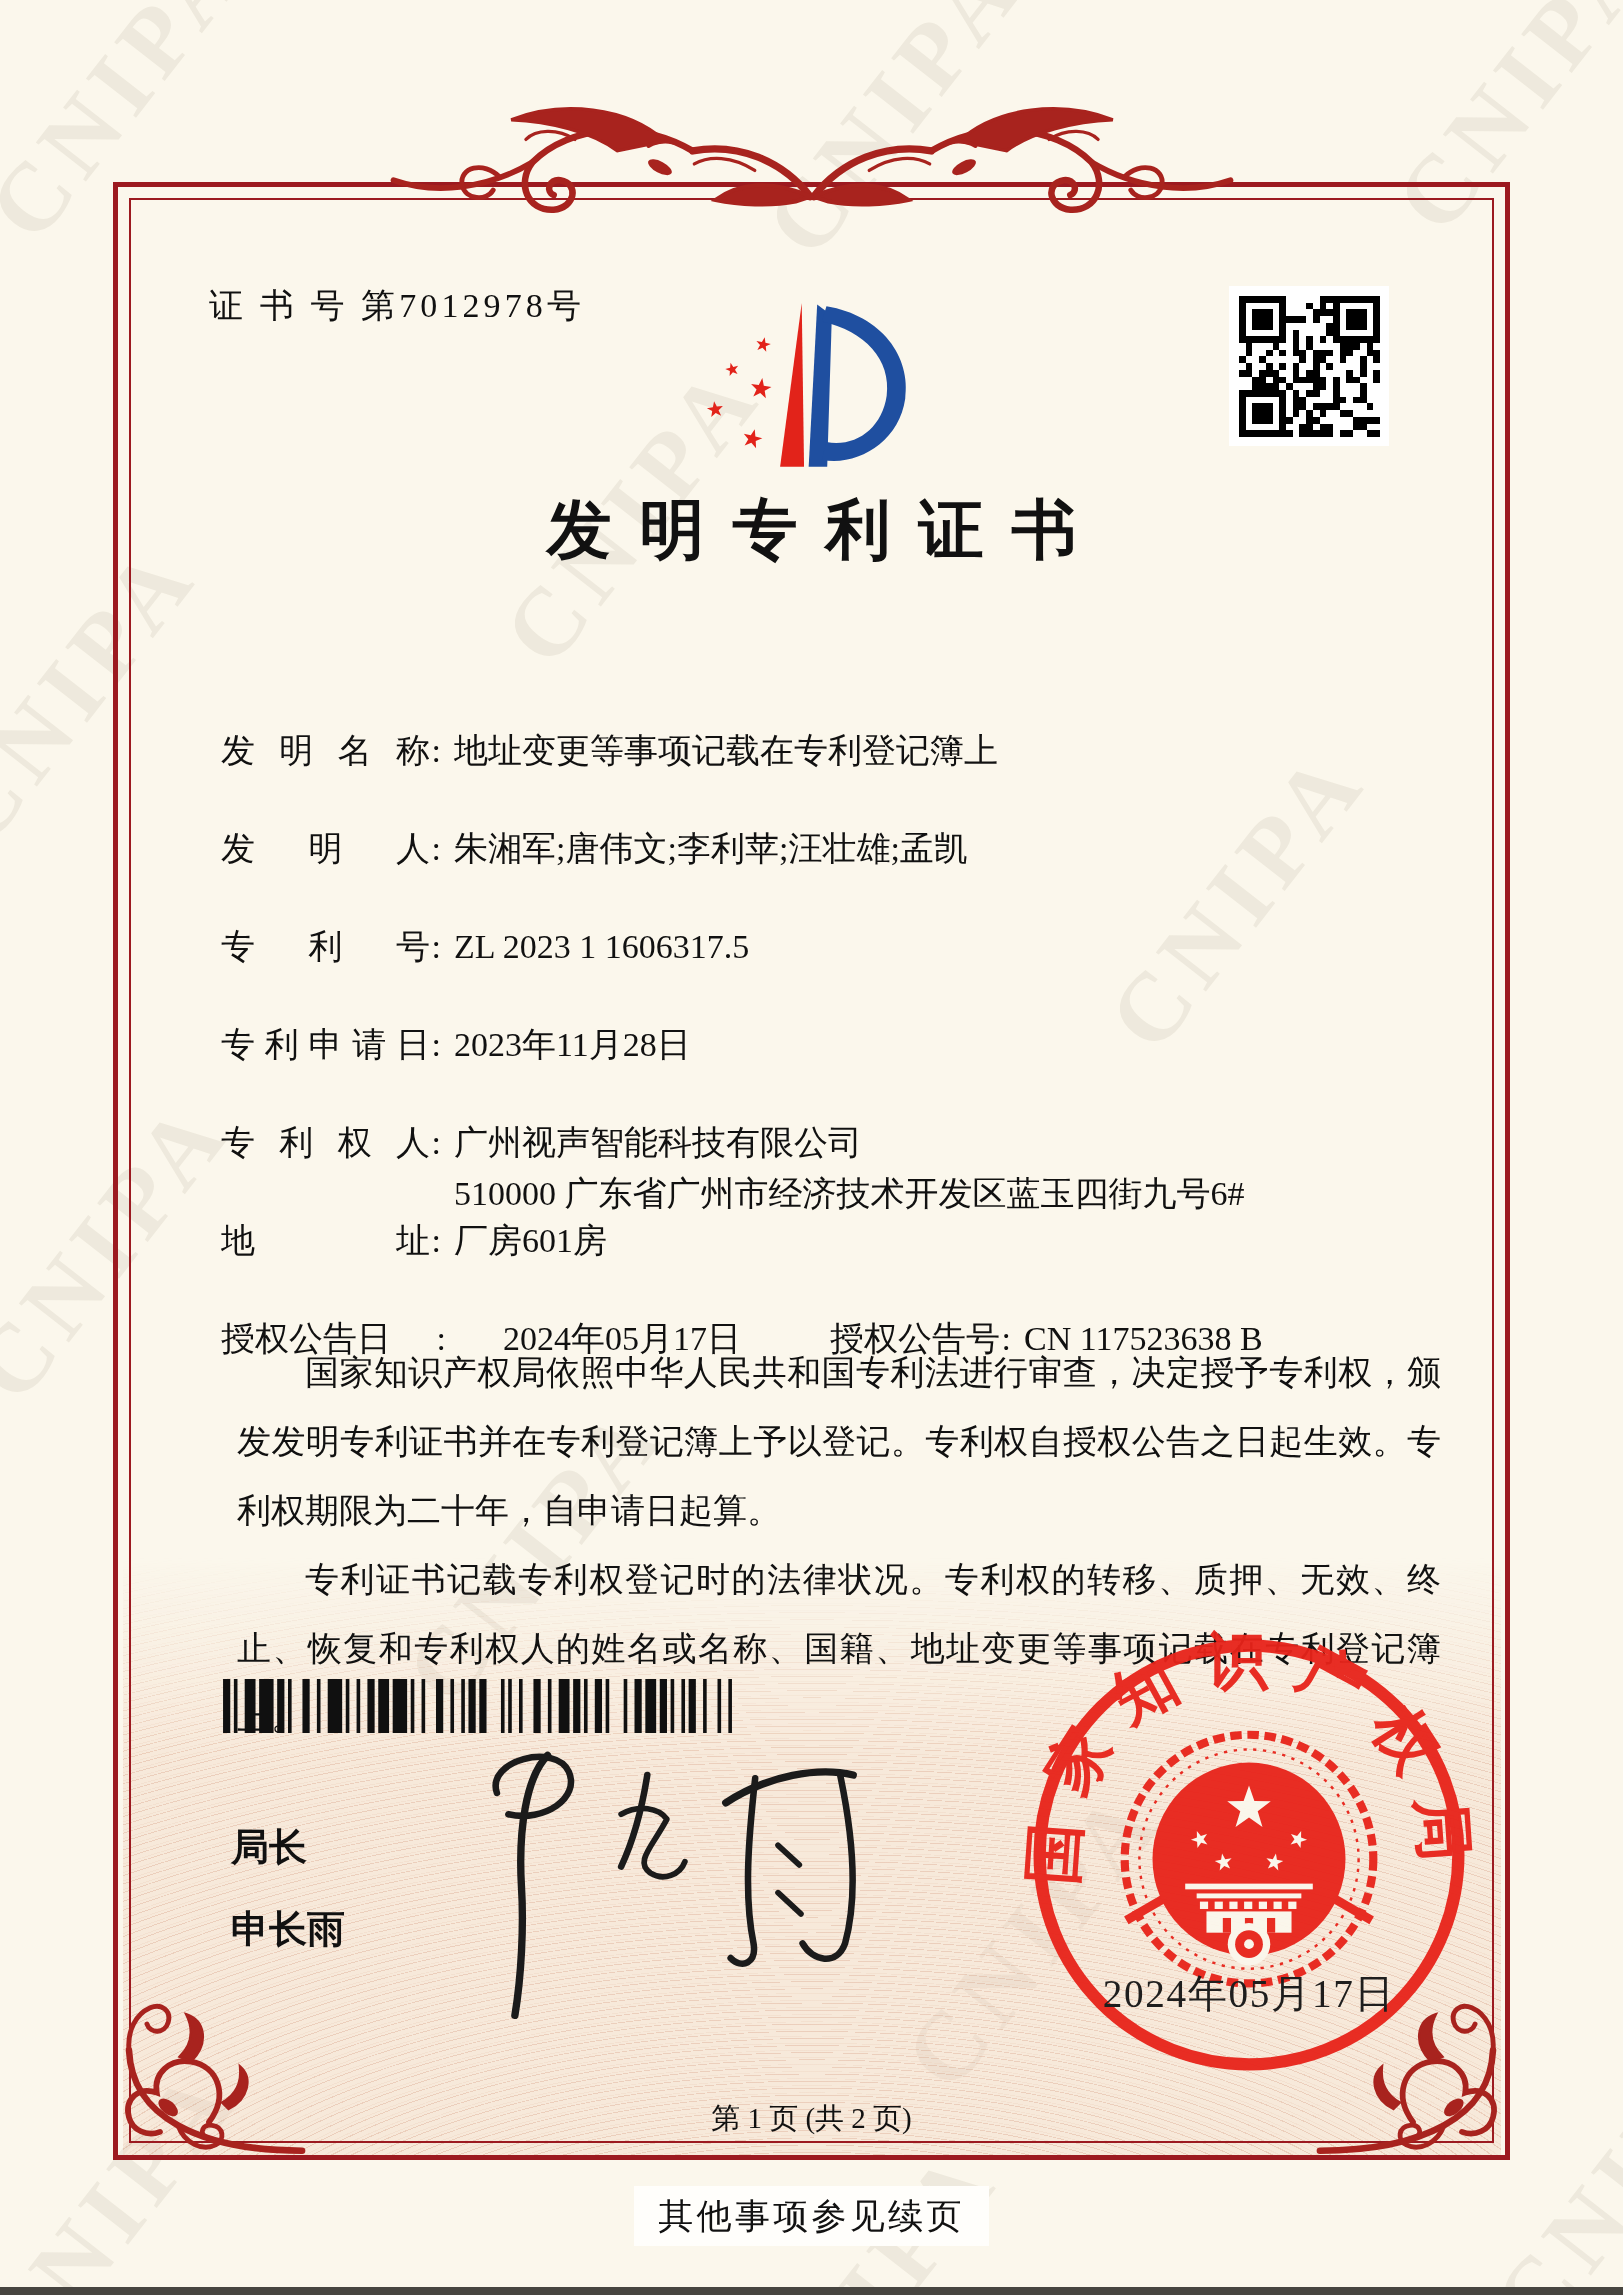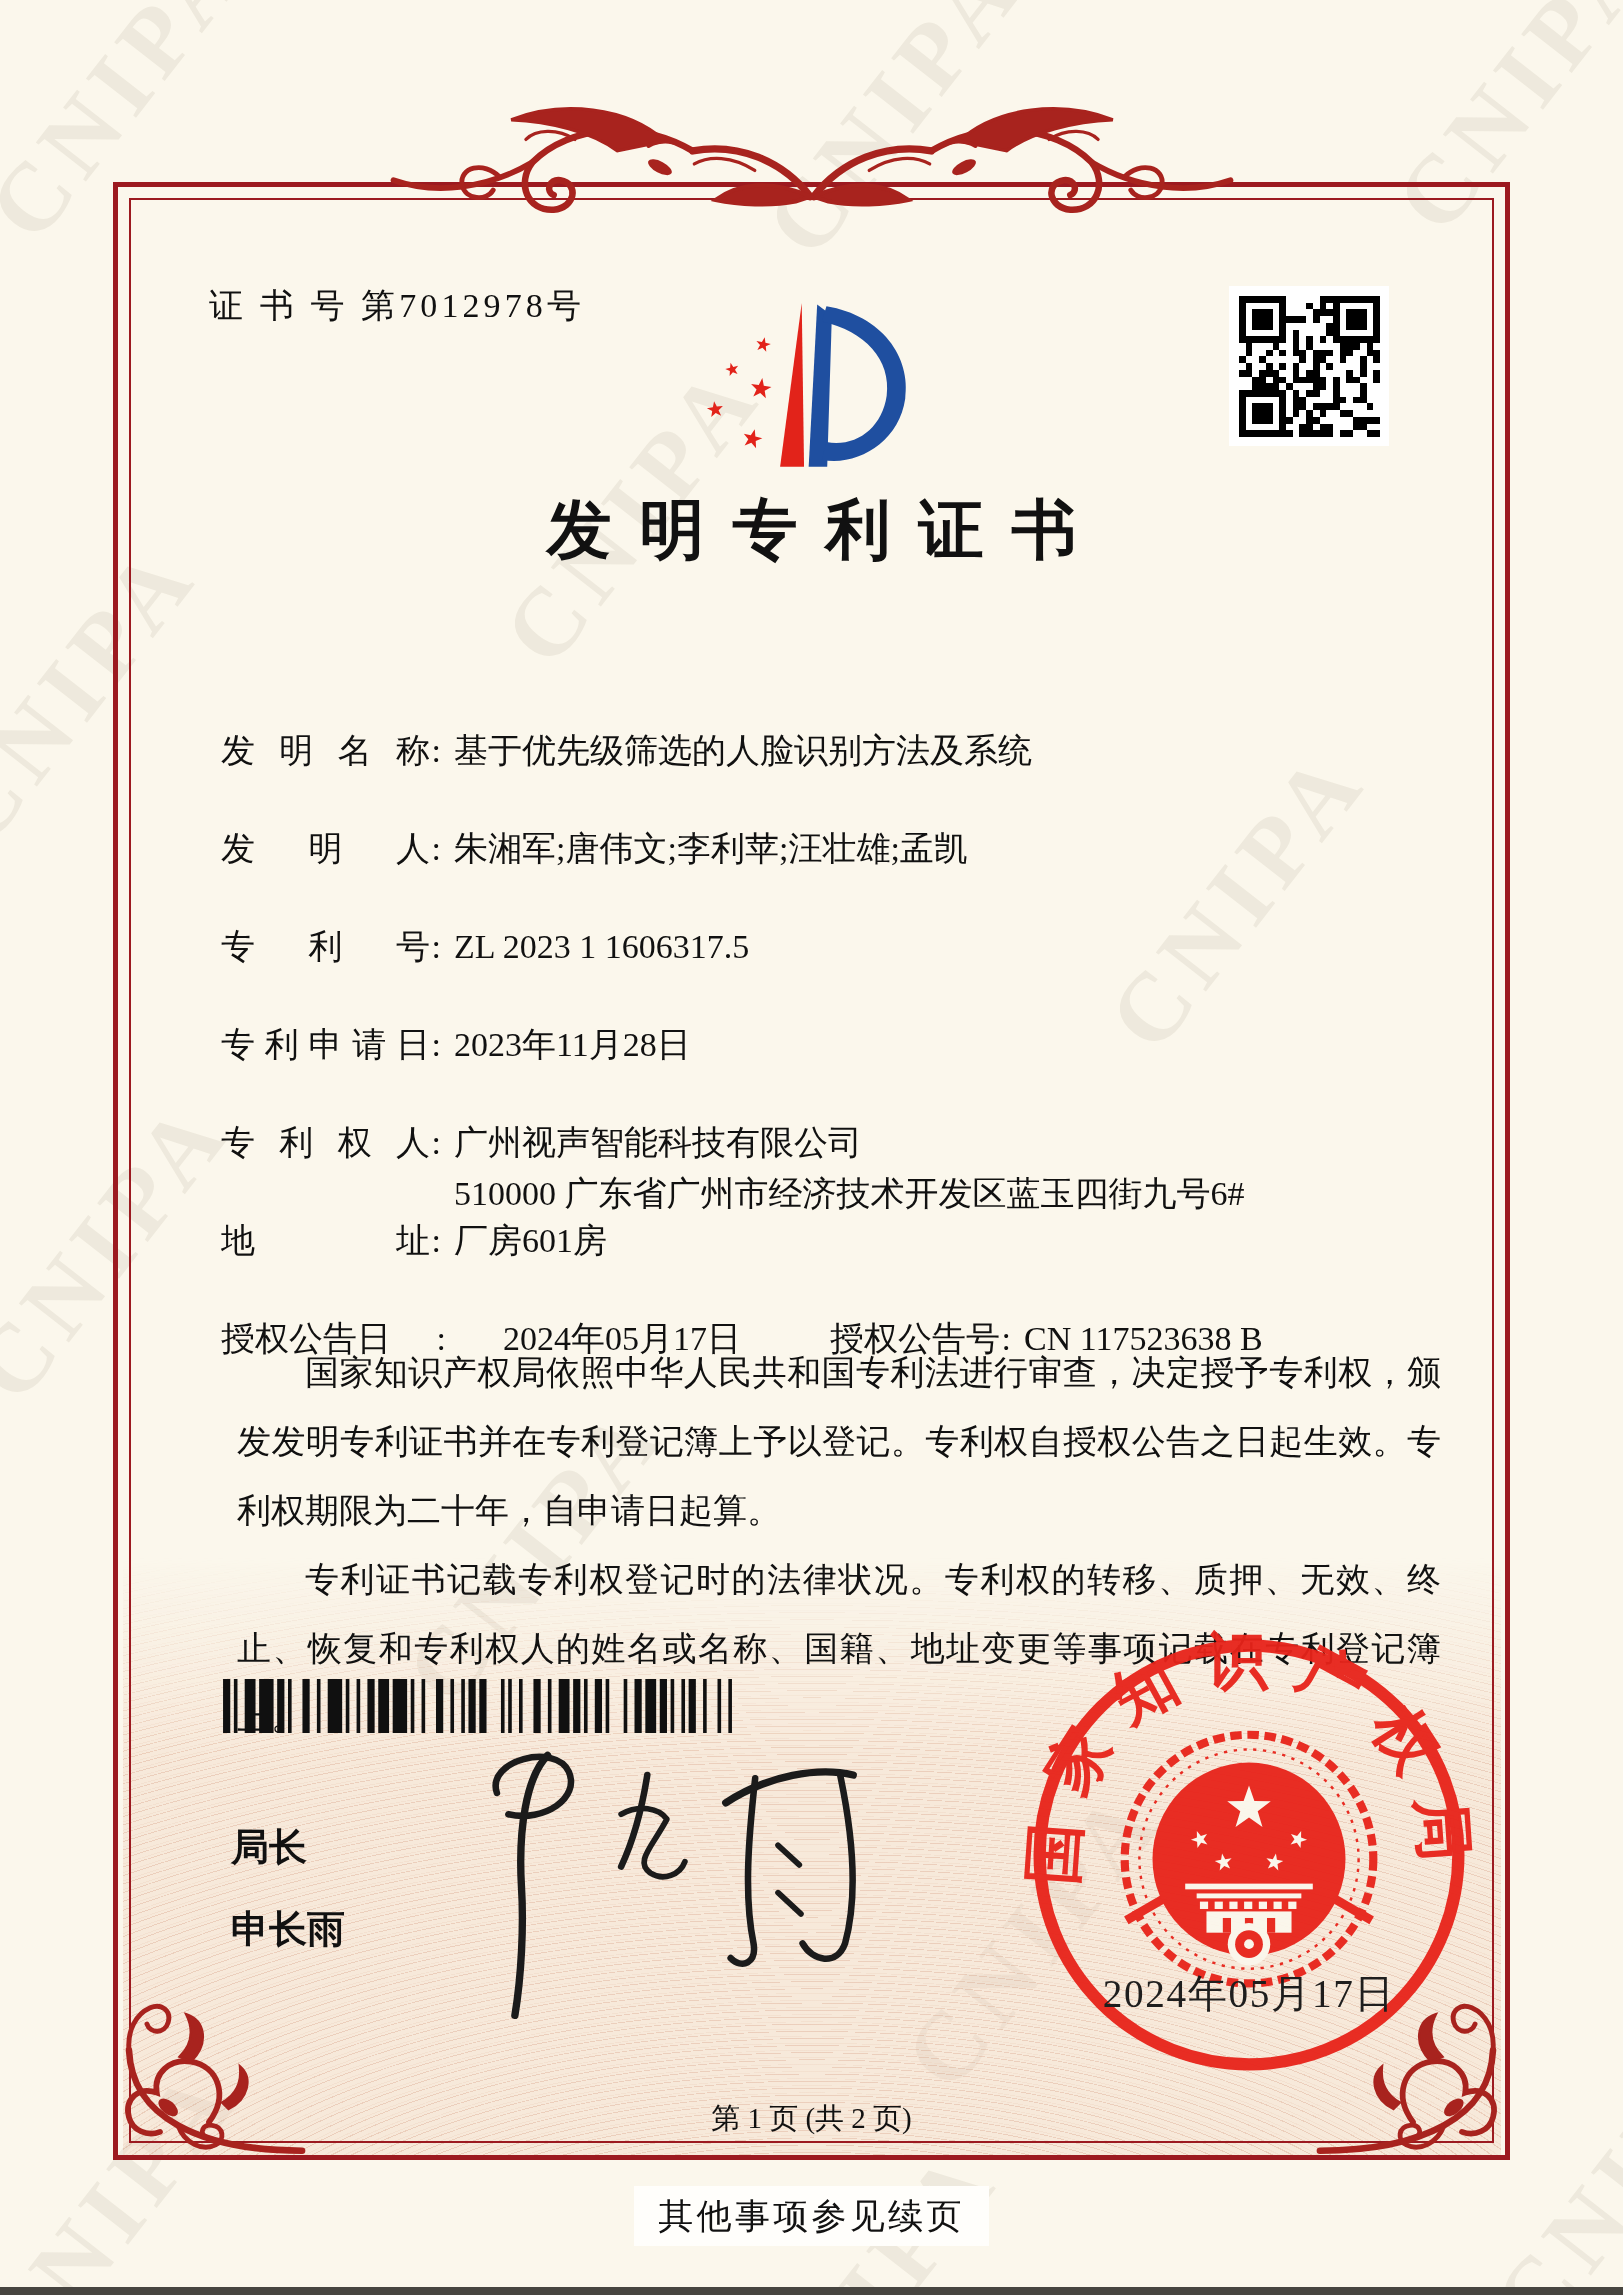--- a/index.html
+++ b/index.html
@@ -373,21 +373,21 @@
         <rect x="20" y="20" width="1" height="1" fill="#000"></rect>
       </svg>
   </div>
 
   <div class="title">发明专利证书</div>
 
   <div class="fields">
     <div class="frow">
       <span class="flabel">发明名称</span>
         <span class="colon">:</span>
-      <span class="fvalue">基于优先级筛选的人脸识别方法及系统</span>
+      <span class="fvalue">地址变更等事项记载在专利登记簿上</span>
     </div>
     <div class="frow">
       <span class="flabel">发明人</span>
         <span class="colon">:</span>
       <span class="fvalue">朱湘军;唐伟文;李利苹;汪壮雄;孟凯</span>
     </div>
     <div class="frow">
       <span class="flabel">专利号</span>
         <span class="colon">:</span>
       <span class="fvalue">ZL 2023 1 1606317.5</span>

